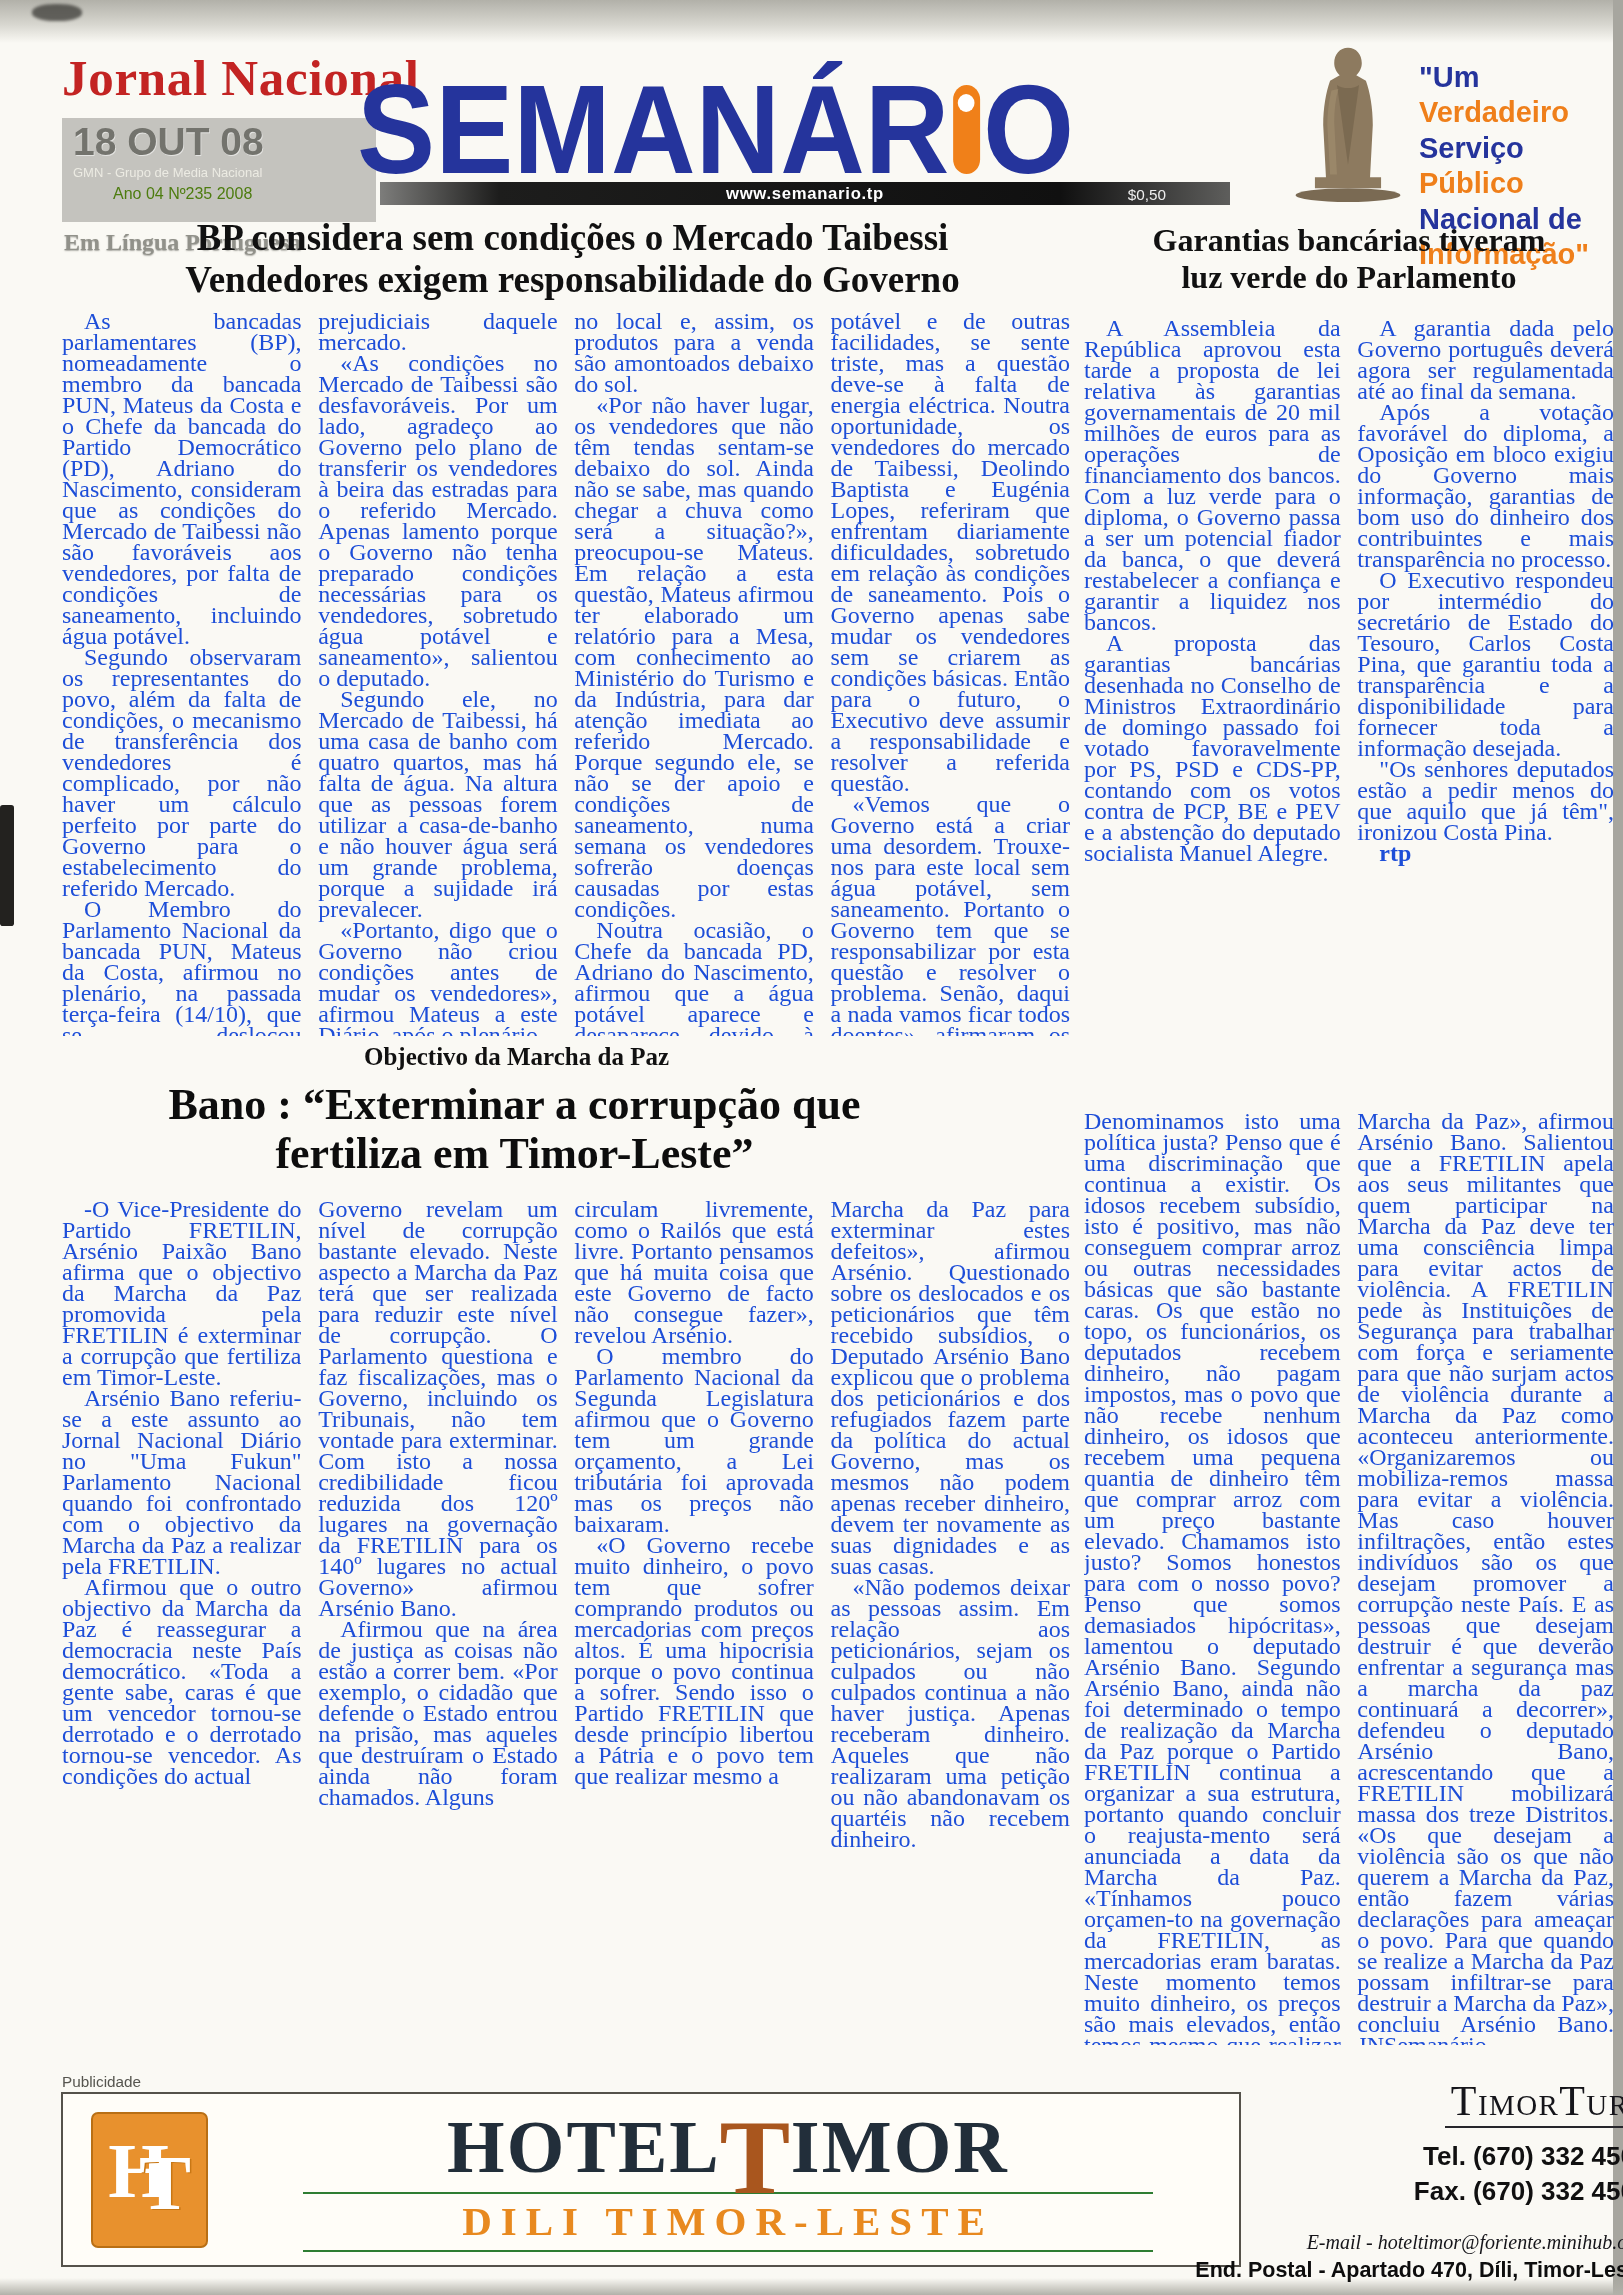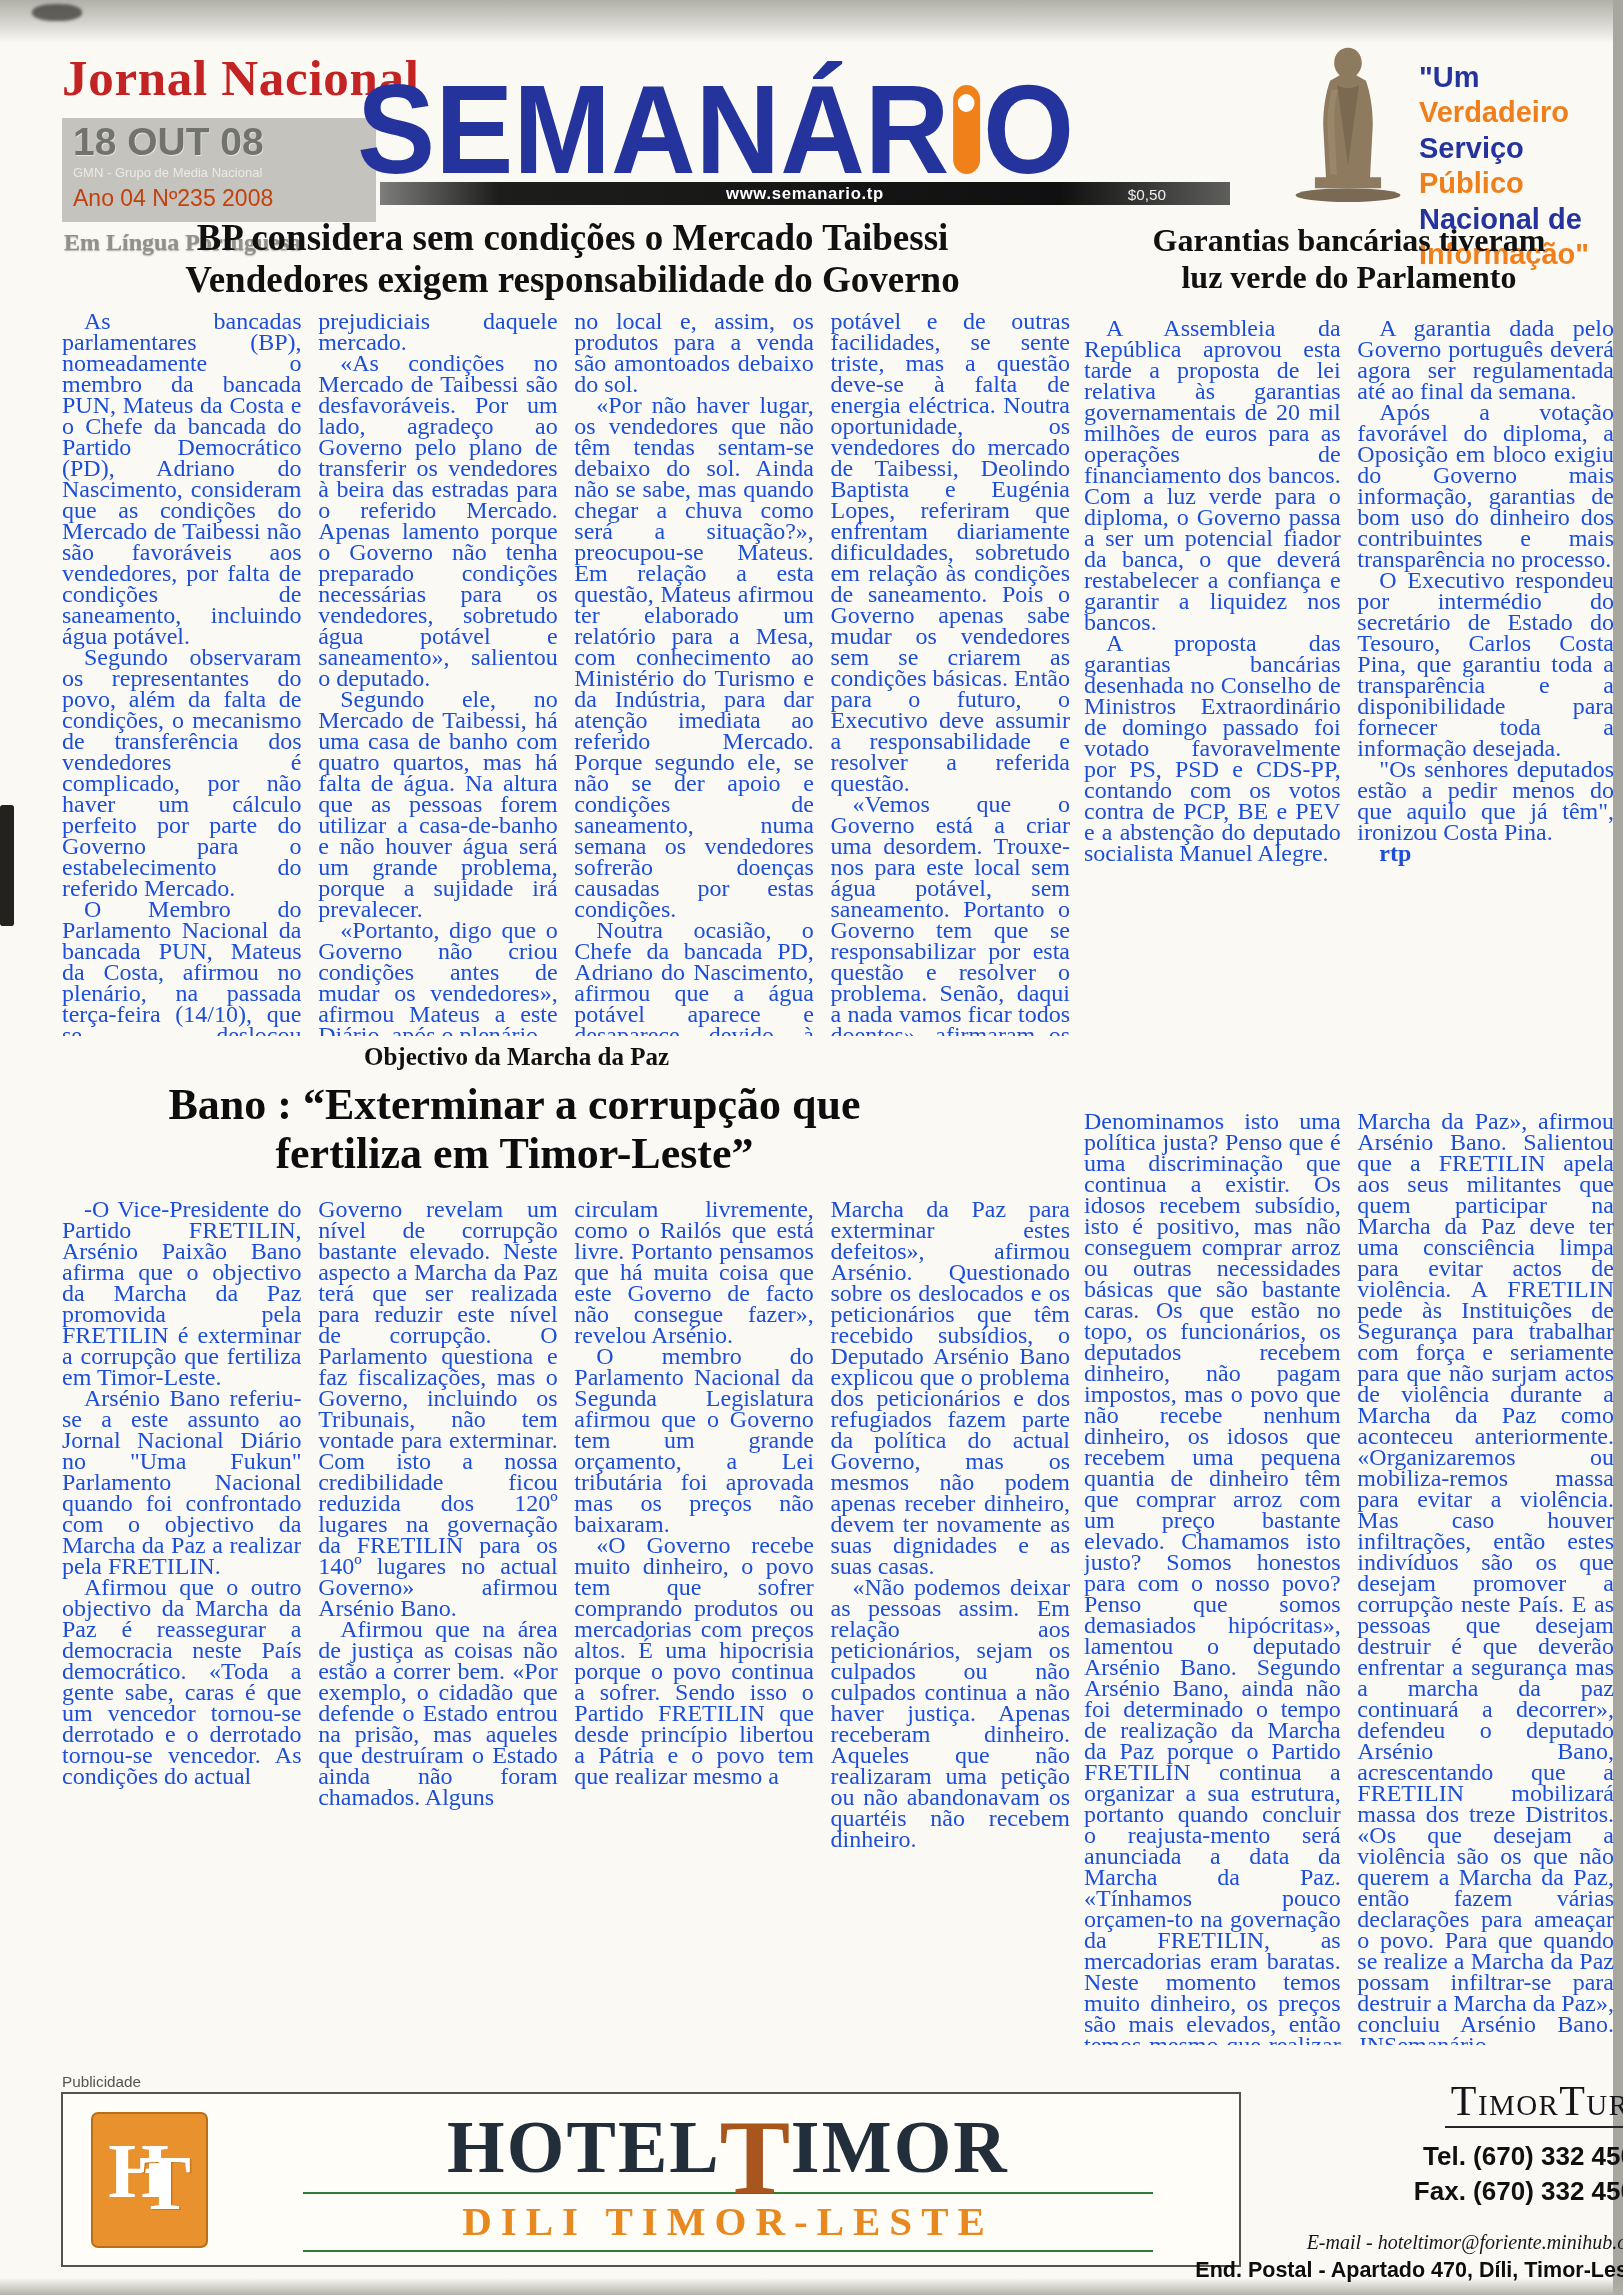--- a/index.html
+++ b/index.html
@@ -21,21 +21,21 @@
     background:#3c3b37; opacity:.75; border-radius:45%; filter:blur(1.4px); }
 
   
   .brand { position:absolute; left:62px; top:49px; font-size:51px; font-weight:bold;
     color:#c32423; letter-spacing:0.7px; }
   .datebox { position:absolute; left:62px; top:118px; width:314px; height:104px;
     background:rgba(151,151,146,.55); padding:4.2px 11px; box-sizing:border-box; }
   .datebox .date { font-family:"Liberation Sans",sans-serif; font-size:39px; font-weight:bold;
     color:#73736d; text-shadow:0.7px 0.7px 0 rgba(255,255,255,.55); line-height:1.05; }
   .datebox .group { font-family:"Liberation Sans",sans-serif; font-size:13px; color:#ecebe3; margin-top:1.4px; }
-  .datebox .edition { font-family:"Liberation Sans",sans-serif; font-size:23px; color:#c2410c; margin-top:5.6px; }
+  .datebox .edition { font-family:"Liberation Sans",sans-serif; font-size:16px; color:#4d7c0f; margin-top:5.6px;margin-left:40px; }
   .lang { position:absolute; left:64px; top:229px; font-size:24px; font-weight:bold;
     color:#91918a; text-shadow:0 0.7px 1.4px rgba(70,70,65,.45); }
 
   .semanario { position:absolute; left:357px; top:67px; line-height:1;
     font-family:"Liberation Sans",sans-serif; font-weight:800; font-size:126px;
     color:#25349c; transform:scaleX(.93); transform-origin:left top; white-space:nowrap; }
   .traffic-i { display:inline-block; width:29px; height:89px; background:#f08019;
     border-radius:15.3px; margin:0 3.5px; position:relative; vertical-align:-1.4px; }
   .traffic-i::before { content:""; position:absolute; top:8.3px; left:5.6px; width:18px; height:18px;
     border-radius:50%; background:#fff; }

